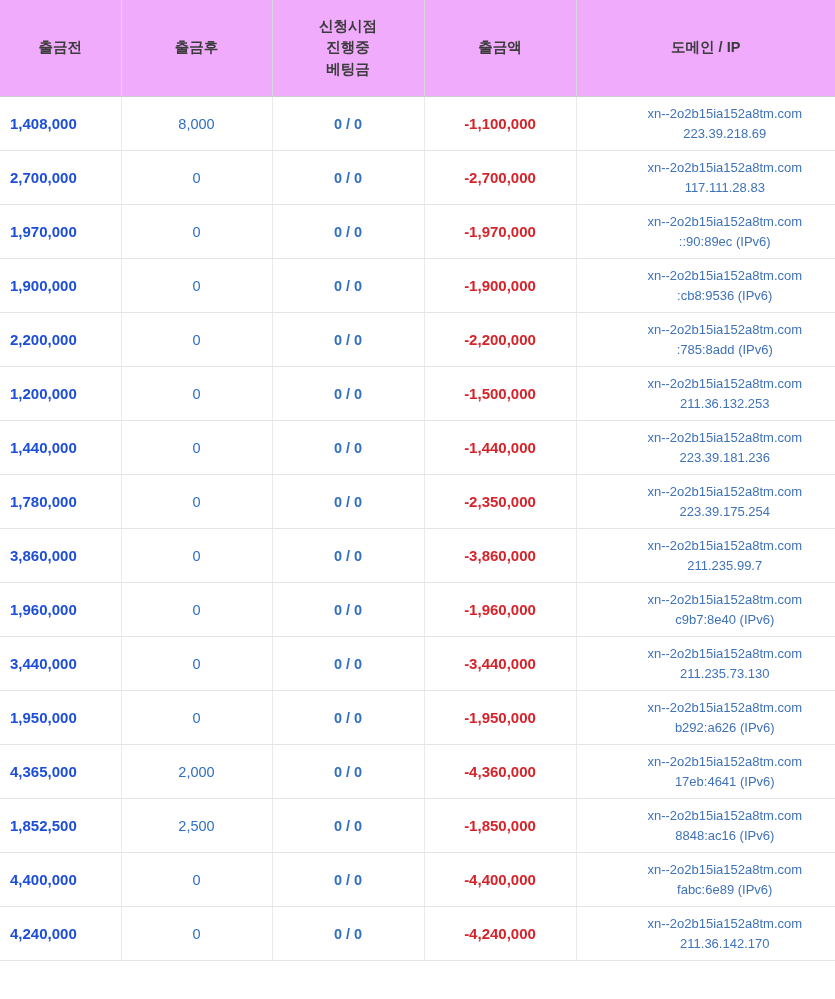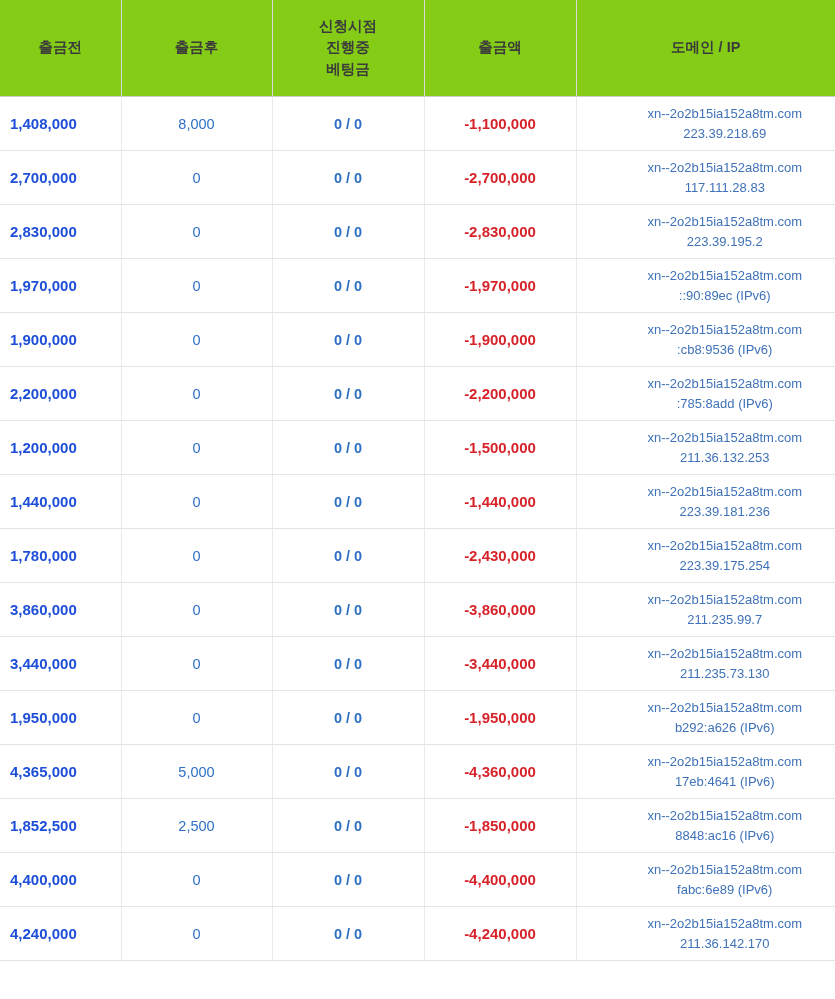--- a/index.html
+++ b/index.html
@@ -18,21 +18,21 @@
     width: 835px;
     table-layout: fixed;
   }
   table.data-table col.c0 { width: 121px; }
   table.data-table col.c1 { width: 151px; }
   table.data-table col.c2 { width: 152px; }
   table.data-table col.c3 { width: 152px; }
   table.data-table col.c4 { width: 259px; }
 
   thead th {
-    background: #84cc16;
+    background: #f0abfc;
     border-bottom: 1px solid #c9ccd1;
     border-right: 1px solid #d7d9dd;
     color: #3b3b3b;
     font-size: 14.5px;
     font-weight: bold;
     height: 96px;
     padding: 0 4px;
     text-align: center;
     vertical-align: middle;
     line-height: 1.45;
@@ -128,30 +128,20 @@
         <td class="before-amt">2,700,000</td>
         <td class="after-amt">0</td>
         <td class="betting">0 / 0</td>
         <td class="withdraw-amt">-2,700,000</td>
         <td class="domain-ip">
           <span class="dom">xn--2o2b15ia152a8tm.com</span>
           <span class="ip">117.111.28.83</span>
         </td>
       </tr>
       <tr>
-        <td class="before-amt">2,830,000</td>
-        <td class="after-amt">0</td>
-        <td class="betting">0 / 0</td>
-        <td class="withdraw-amt">-2,830,000</td>
-        <td class="domain-ip">
-          <span class="dom">xn--2o2b15ia152a8tm.com</span>
-          <span class="ip">223.39.195.2</span>
-        </td>
-      </tr>
-      <tr>
         <td class="before-amt">1,970,000</td>
         <td class="after-amt">0</td>
         <td class="betting">0 / 0</td>
         <td class="withdraw-amt">-1,970,000</td>
         <td class="domain-ip">
           <span class="dom">xn--2o2b15ia152a8tm.com</span>
           <span class="ip">::90:89ec (IPv6)</span>
         </td>
       </tr>
       <tr>
@@ -191,37 +181,47 @@
         <td class="withdraw-amt">-1,440,000</td>
         <td class="domain-ip">
           <span class="dom">xn--2o2b15ia152a8tm.com</span>
           <span class="ip">223.39.181.236</span>
         </td>
       </tr>
       <tr>
         <td class="before-amt">1,780,000</td>
         <td class="after-amt">0</td>
         <td class="betting">0 / 0</td>
-        <td class="withdraw-amt">-2,430,000</td>
+        <td class="withdraw-amt">-2,350,000</td>
         <td class="domain-ip">
           <span class="dom">xn--2o2b15ia152a8tm.com</span>
           <span class="ip">223.39.175.254</span>
         </td>
       </tr>
       <tr>
         <td class="before-amt">3,860,000</td>
         <td class="after-amt">0</td>
         <td class="betting">0 / 0</td>
         <td class="withdraw-amt">-3,860,000</td>
         <td class="domain-ip">
           <span class="dom">xn--2o2b15ia152a8tm.com</span>
           <span class="ip">211.235.99.7</span>
         </td>
       </tr>
       <tr>
+        <td class="before-amt">1,960,000</td>
+        <td class="after-amt">0</td>
+        <td class="betting">0 / 0</td>
+        <td class="withdraw-amt">-1,960,000</td>
+        <td class="domain-ip">
+          <span class="dom">xn--2o2b15ia152a8tm.com</span>
+          <span class="ip">c9b7:8e40 (IPv6)</span>
+        </td>
+      </tr>
+      <tr>
         <td class="before-amt">3,440,000</td>
         <td class="after-amt">0</td>
         <td class="betting">0 / 0</td>
         <td class="withdraw-amt">-3,440,000</td>
         <td class="domain-ip">
           <span class="dom">xn--2o2b15ia152a8tm.com</span>
           <span class="ip">211.235.73.130</span>
         </td>
       </tr>
       <tr>
@@ -229,21 +229,21 @@
         <td class="after-amt">0</td>
         <td class="betting">0 / 0</td>
         <td class="withdraw-amt">-1,950,000</td>
         <td class="domain-ip">
           <span class="dom">xn--2o2b15ia152a8tm.com</span>
           <span class="ip">b292:a626 (IPv6)</span>
         </td>
       </tr>
       <tr>
         <td class="before-amt">4,365,000</td>
-        <td class="after-amt">5,000</td>
+        <td class="after-amt">2,000</td>
         <td class="betting">0 / 0</td>
         <td class="withdraw-amt">-4,360,000</td>
         <td class="domain-ip">
           <span class="dom">xn--2o2b15ia152a8tm.com</span>
           <span class="ip">17eb:4641 (IPv6)</span>
         </td>
       </tr>
       <tr>
         <td class="before-amt">1,852,500</td>
         <td class="after-amt">2,500</td>

